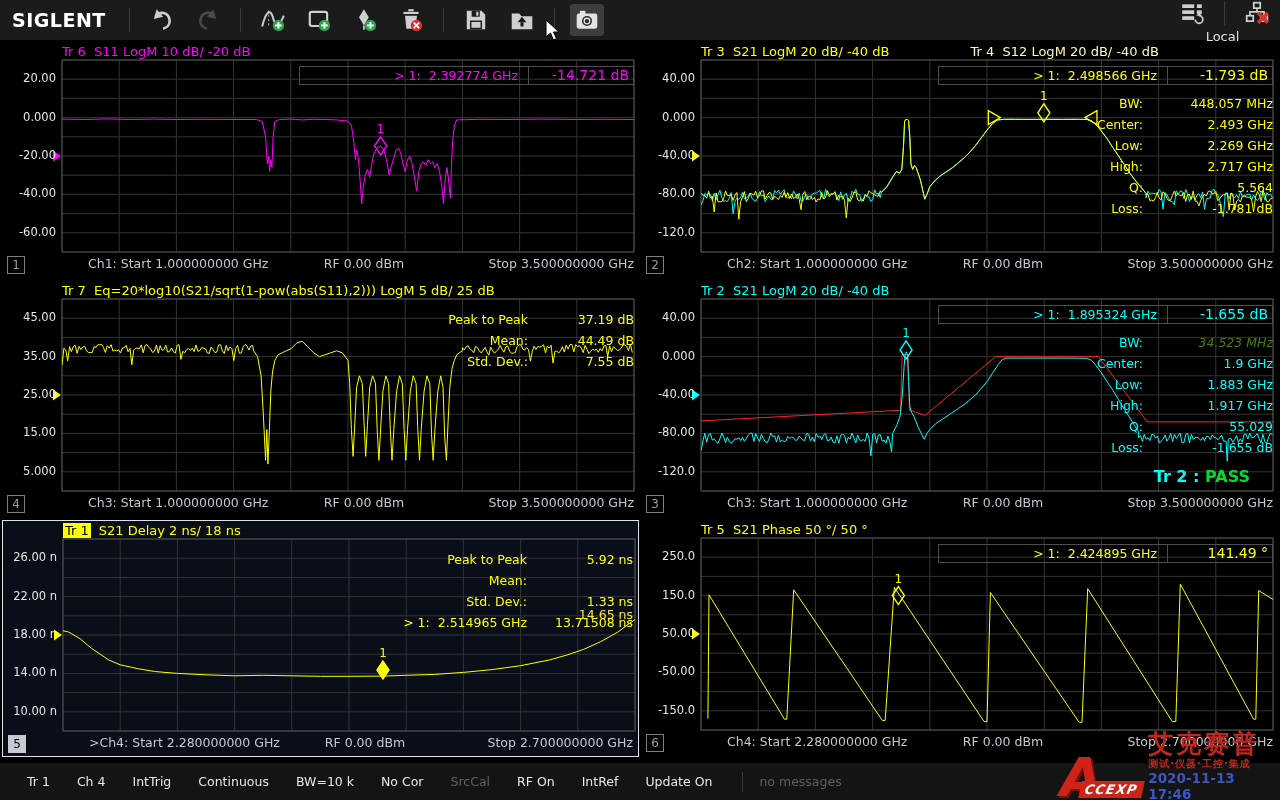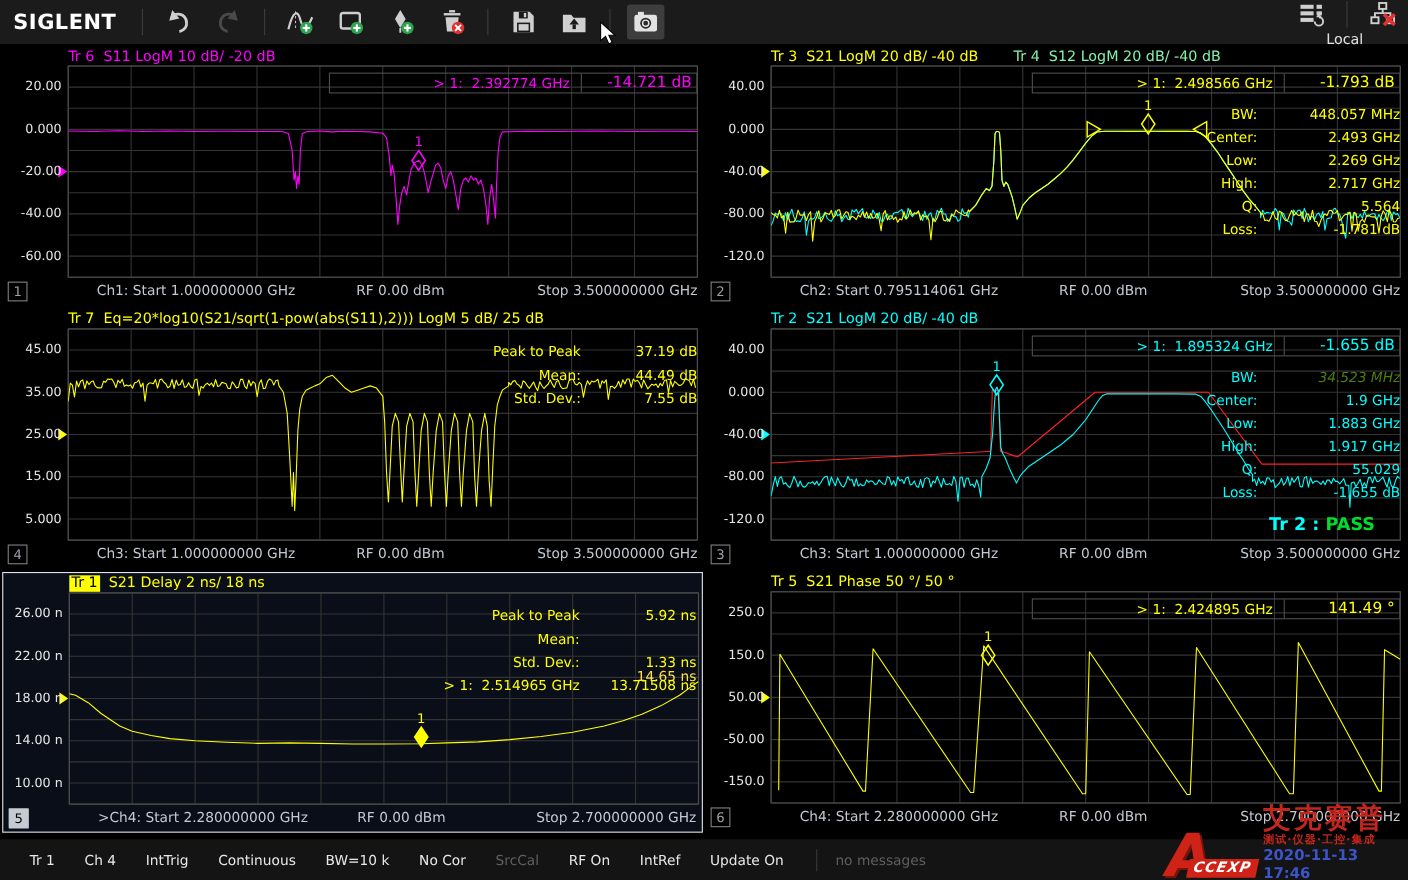--- a/index.html
+++ b/index.html
@@ -223,21 +223,21 @@
         <div class="readout">
           <span class="c1" style="color: rgb(255, 0, 255);">&gt; 1:  2.392774 GHz</span>
           <span class="c2" style="color: rgb(255, 0, 255);">-14.721 dB</span>
         </div>
         <div class="numbox">1</div>
         <div class="ft start">Ch1: Start 1.000000000 GHz</div>
         <div class="ft mid">RF 0.00 dBm</div>
         <div class="ft stop">Stop 3.500000000 GHz</div>
       </div>
       <div class="panel" style="left: 641px; top: 42px;">
-        <div class="hdr"><span style="color: rgb(255, 255, 0);">Tr 3  S21 LogM 20 dB/ -40 dB</span><span style="color: #86efac; margin-left: 32px;">Tr 4  S12 LogM 20 dB/ -40 dB</span></div>
+        <div class="hdr"><span style="color: rgb(255, 255, 0);">Tr 3  S21 LogM 20 dB/ -40 dB</span><span style="color: #fef9c3; margin-left: 81px;">Tr 4  S12 LogM 20 dB/ -40 dB</span></div>
         <svg width="637" height="237">
           <clipPath id="clip2">
             <rect x="60" y="18" width="572" height="192"></rect>
           </clipPath>
           <line x1="60" y1="18" x2="60" y2="210" stroke="#343434" stroke-width="1"></line>
           <line x1="117.2" y1="18" x2="117.2" y2="210" stroke="#343434" stroke-width="1"></line>
           <line x1="174.4" y1="18" x2="174.4" y2="210" stroke="#343434" stroke-width="1"></line>
           <line x1="231.6" y1="18" x2="231.6" y2="210" stroke="#343434" stroke-width="1"></line>
           <line x1="288.8" y1="18" x2="288.8" y2="210" stroke="#343434" stroke-width="1"></line>
           <line x1="346" y1="18" x2="346" y2="210" stroke="#343434" stroke-width="1"></line>
@@ -297,21 +297,21 @@
           <div class="bwrow">
             <span class="bl" style="color: rgb(255, 255, 0);">Q:</span>
             <span class="bv" style="color: rgb(255, 255, 0);">5.564</span>
           </div>
           <div class="bwrow">
             <span class="bl" style="color: rgb(255, 255, 0);">Loss:</span>
             <span class="bv" style="color: rgb(255, 255, 0);">-1.781 dB</span>
           </div>
         </div>
         <div class="numbox">2</div>
-        <div class="ft start">Ch2: Start 0.795114061 GHz</div>
+        <div class="ft start">Ch2: Start 1.000000000 GHz</div>
         <div class="ft mid">RF 0.00 dBm</div>
         <div class="ft stop">Stop 3.500000000 GHz</div>
       </div>
       <div class="panel" style="left: 2px; top: 281px;">
         <div class="hdr"><span style="color: rgb(255, 255, 0);">Tr 7  Eq=20*log10(S21/sqrt(1-pow(abs(S11),2))) LogM 5 dB/ 25 dB</span></div>
         <svg width="637" height="237">
           <clipPath id="clip4">
             <rect x="60" y="18" width="572" height="192"></rect>
           </clipPath>
           <line x1="60" y1="18" x2="60" y2="210" stroke="#343434" stroke-width="1"></line>

